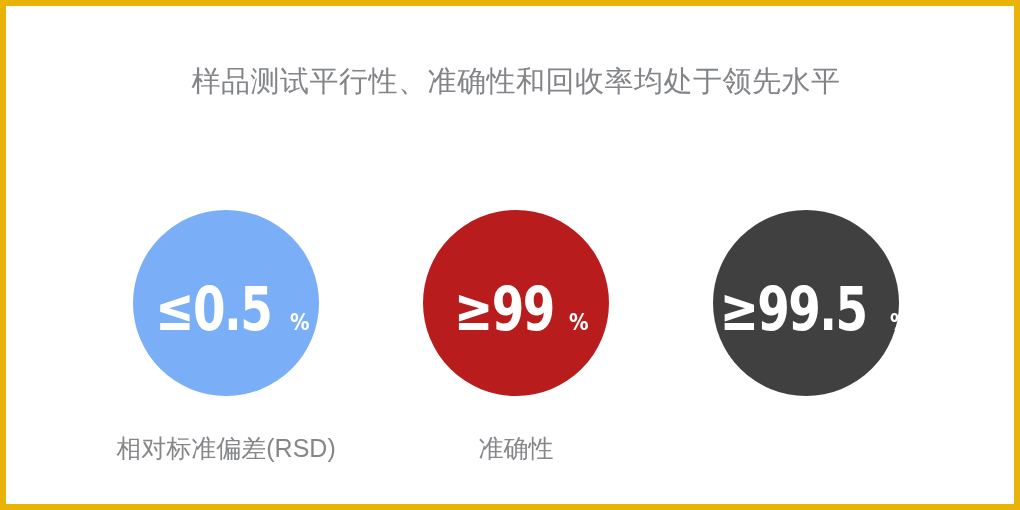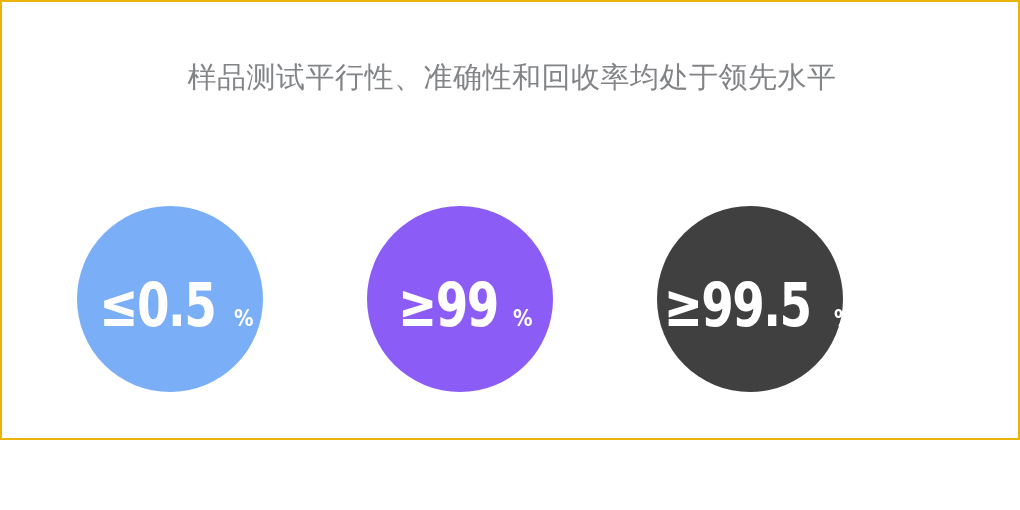--- a/index.html
+++ b/index.html
@@ -6,24 +6,24 @@
     margin: 0;
     padding: 0;
     background: #ffffff;
   }
   body {
     font-family: "Liberation Sans", "DejaVu Sans", sans-serif;
   }
   .infographic {
     position: relative;
     width: 1020px;
-    height: 440px;
+    height: 510px;
     box-sizing: border-box;
     background: #ffffff;
-    border: 2px solid #eab308;
+    border: 6px solid #eab308;
     overflow: hidden;
   }
   .title {
     position: absolute;
     top: 55px;
     left: 0;
     width: 1020px;
     text-align: center;
     font-size: 29px;
     line-height: 40px;
@@ -37,21 +37,21 @@
     top: 204px;
     left: 0;
     width: 1020px;
     display: flex;
     justify-content: center;
     align-items: flex-start;
   }
   .stat-item {
     width: 290px;
     display: flex;
-    flex-direction: row;
+    flex-direction: column;
     align-items: center;
   }
   .stat-circle {
     width: 186px;
     height: 186px;
     border-radius: 50%;
     display: flex;
     align-items: center;
     justify-content: center;
     position: relative;
@@ -102,29 +102,31 @@
 
   <div class="stats-row">
 
     <div class="stat-item">
       <div class="stat-circle" style="background:#7aaef7;">
         <div class="stat-value-wrap">
           <span class="stat-value">≤0.5</span>
           <span class="stat-unit">%</span>
         </div>
       </div>
+      <div class="stat-label">相对标准偏差(RSD)</div>
     </div>
 
     <div class="stat-item">
-      <div class="stat-circle" style="background:#8b5cf6;">
+      <div class="stat-circle" style="background:#b91c1c;">
         <div class="stat-value-wrap">
           <span class="stat-value">≥99</span>
           <span class="stat-unit">%</span>
         </div>
       </div>
+      <div class="stat-label">准确性</div>
     </div>
 
     <div class="stat-item">
       <div class="stat-circle" style="background:#404040;">
         <div class="stat-value-wrap">
           <span class="stat-value">≥99.5</span>
           <span class="stat-unit">%</span>
         </div>
       </div>
     </div>

